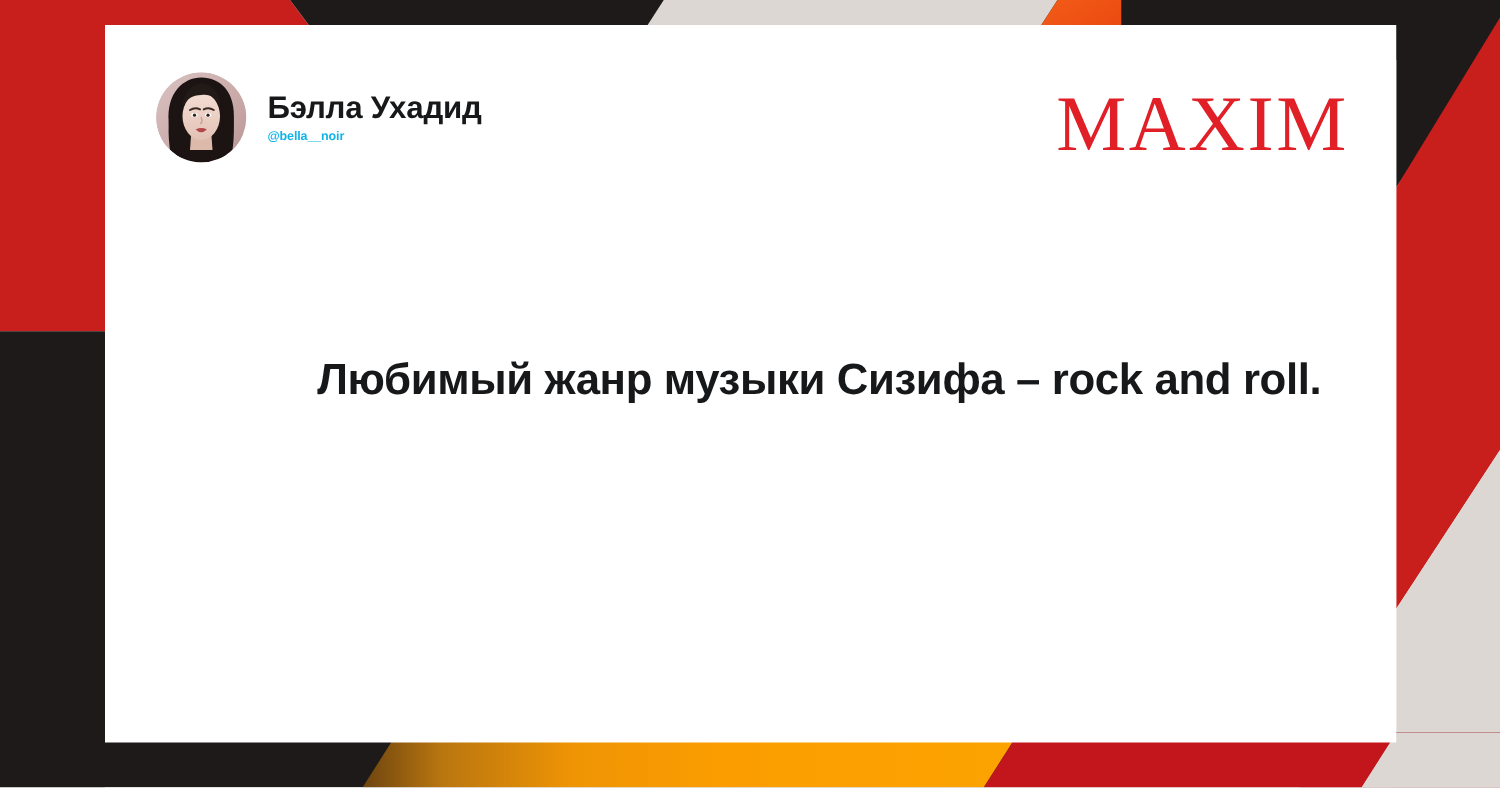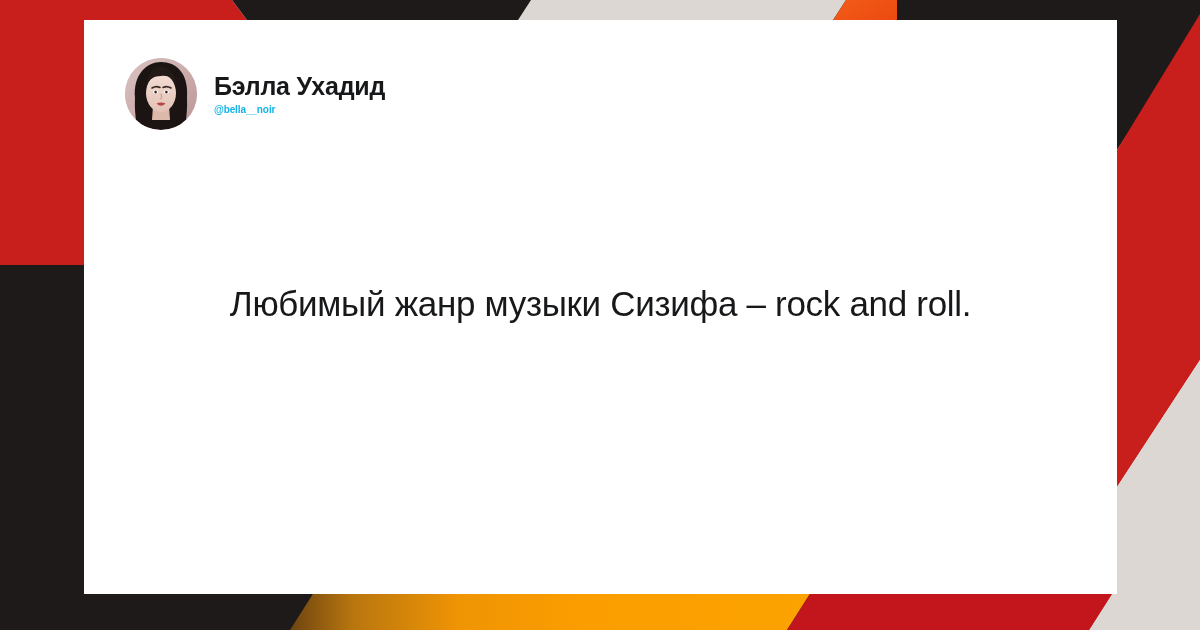--- a/index.html
+++ b/index.html
@@ -98,25 +98,25 @@
     letter-spacing: 2px;
     white-space: nowrap;
   }
 
   
   #quote {
     position: absolute;
     left: 0;
     right: 0;
     top: 262px;
-    text-align: center;
+    text-align: right;
     padding: 0 60px;
     box-sizing: border-box;
     font-size: 35px;
-    font-weight: normal;
+    font-weight: bold;
     color: #17181a;
     line-height: 1.28;
     letter-spacing: -0.3px;
   }
 </style>
 </head>
 <body>
 
 <div id="stage">
 
@@ -217,17 +217,18 @@
           </g>
         </svg>
       </div>
 
       <div class="author-text">
         <div id="author-name">Бэлла Ухадид</div>
         <div id="author-handle">@bella__noir</div>
       </div>
     </div>
 
+    <div id="brand">MAXIM</div>
 
     <div id="quote">Любимый жанр музыки Сизифа – rock and roll.</div>
 
   </div>
 </div>
 
 </body></html>

